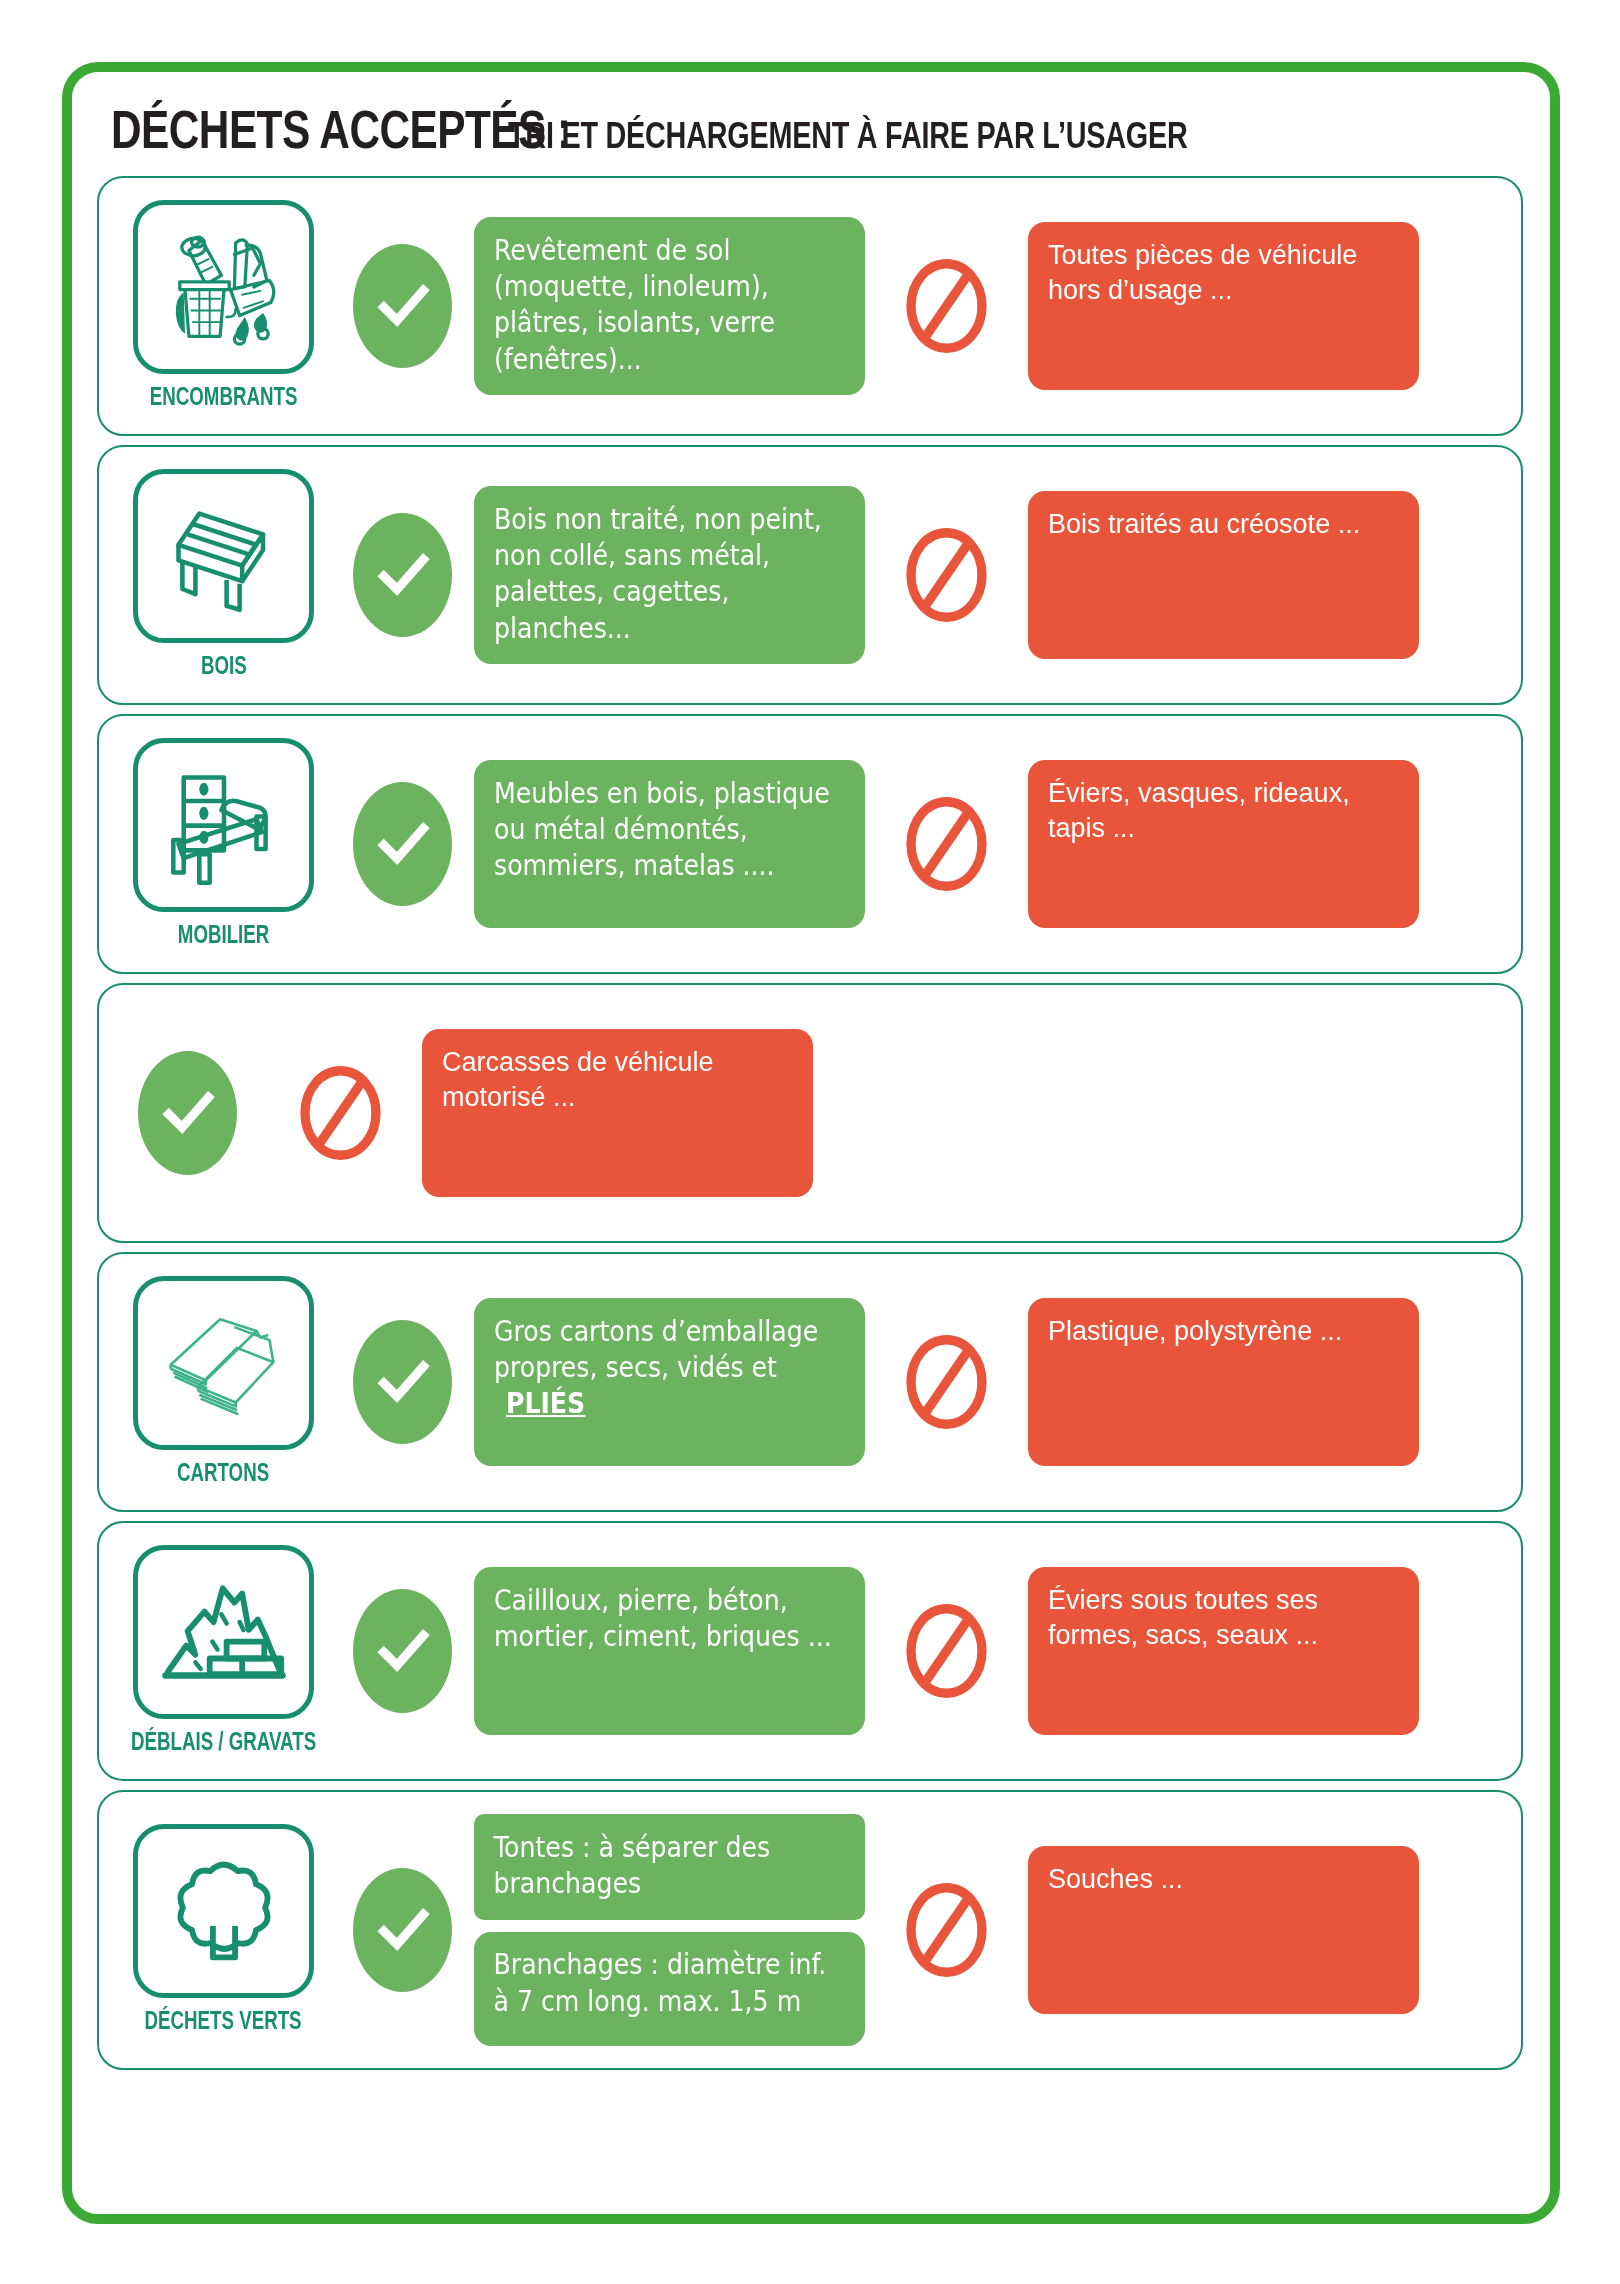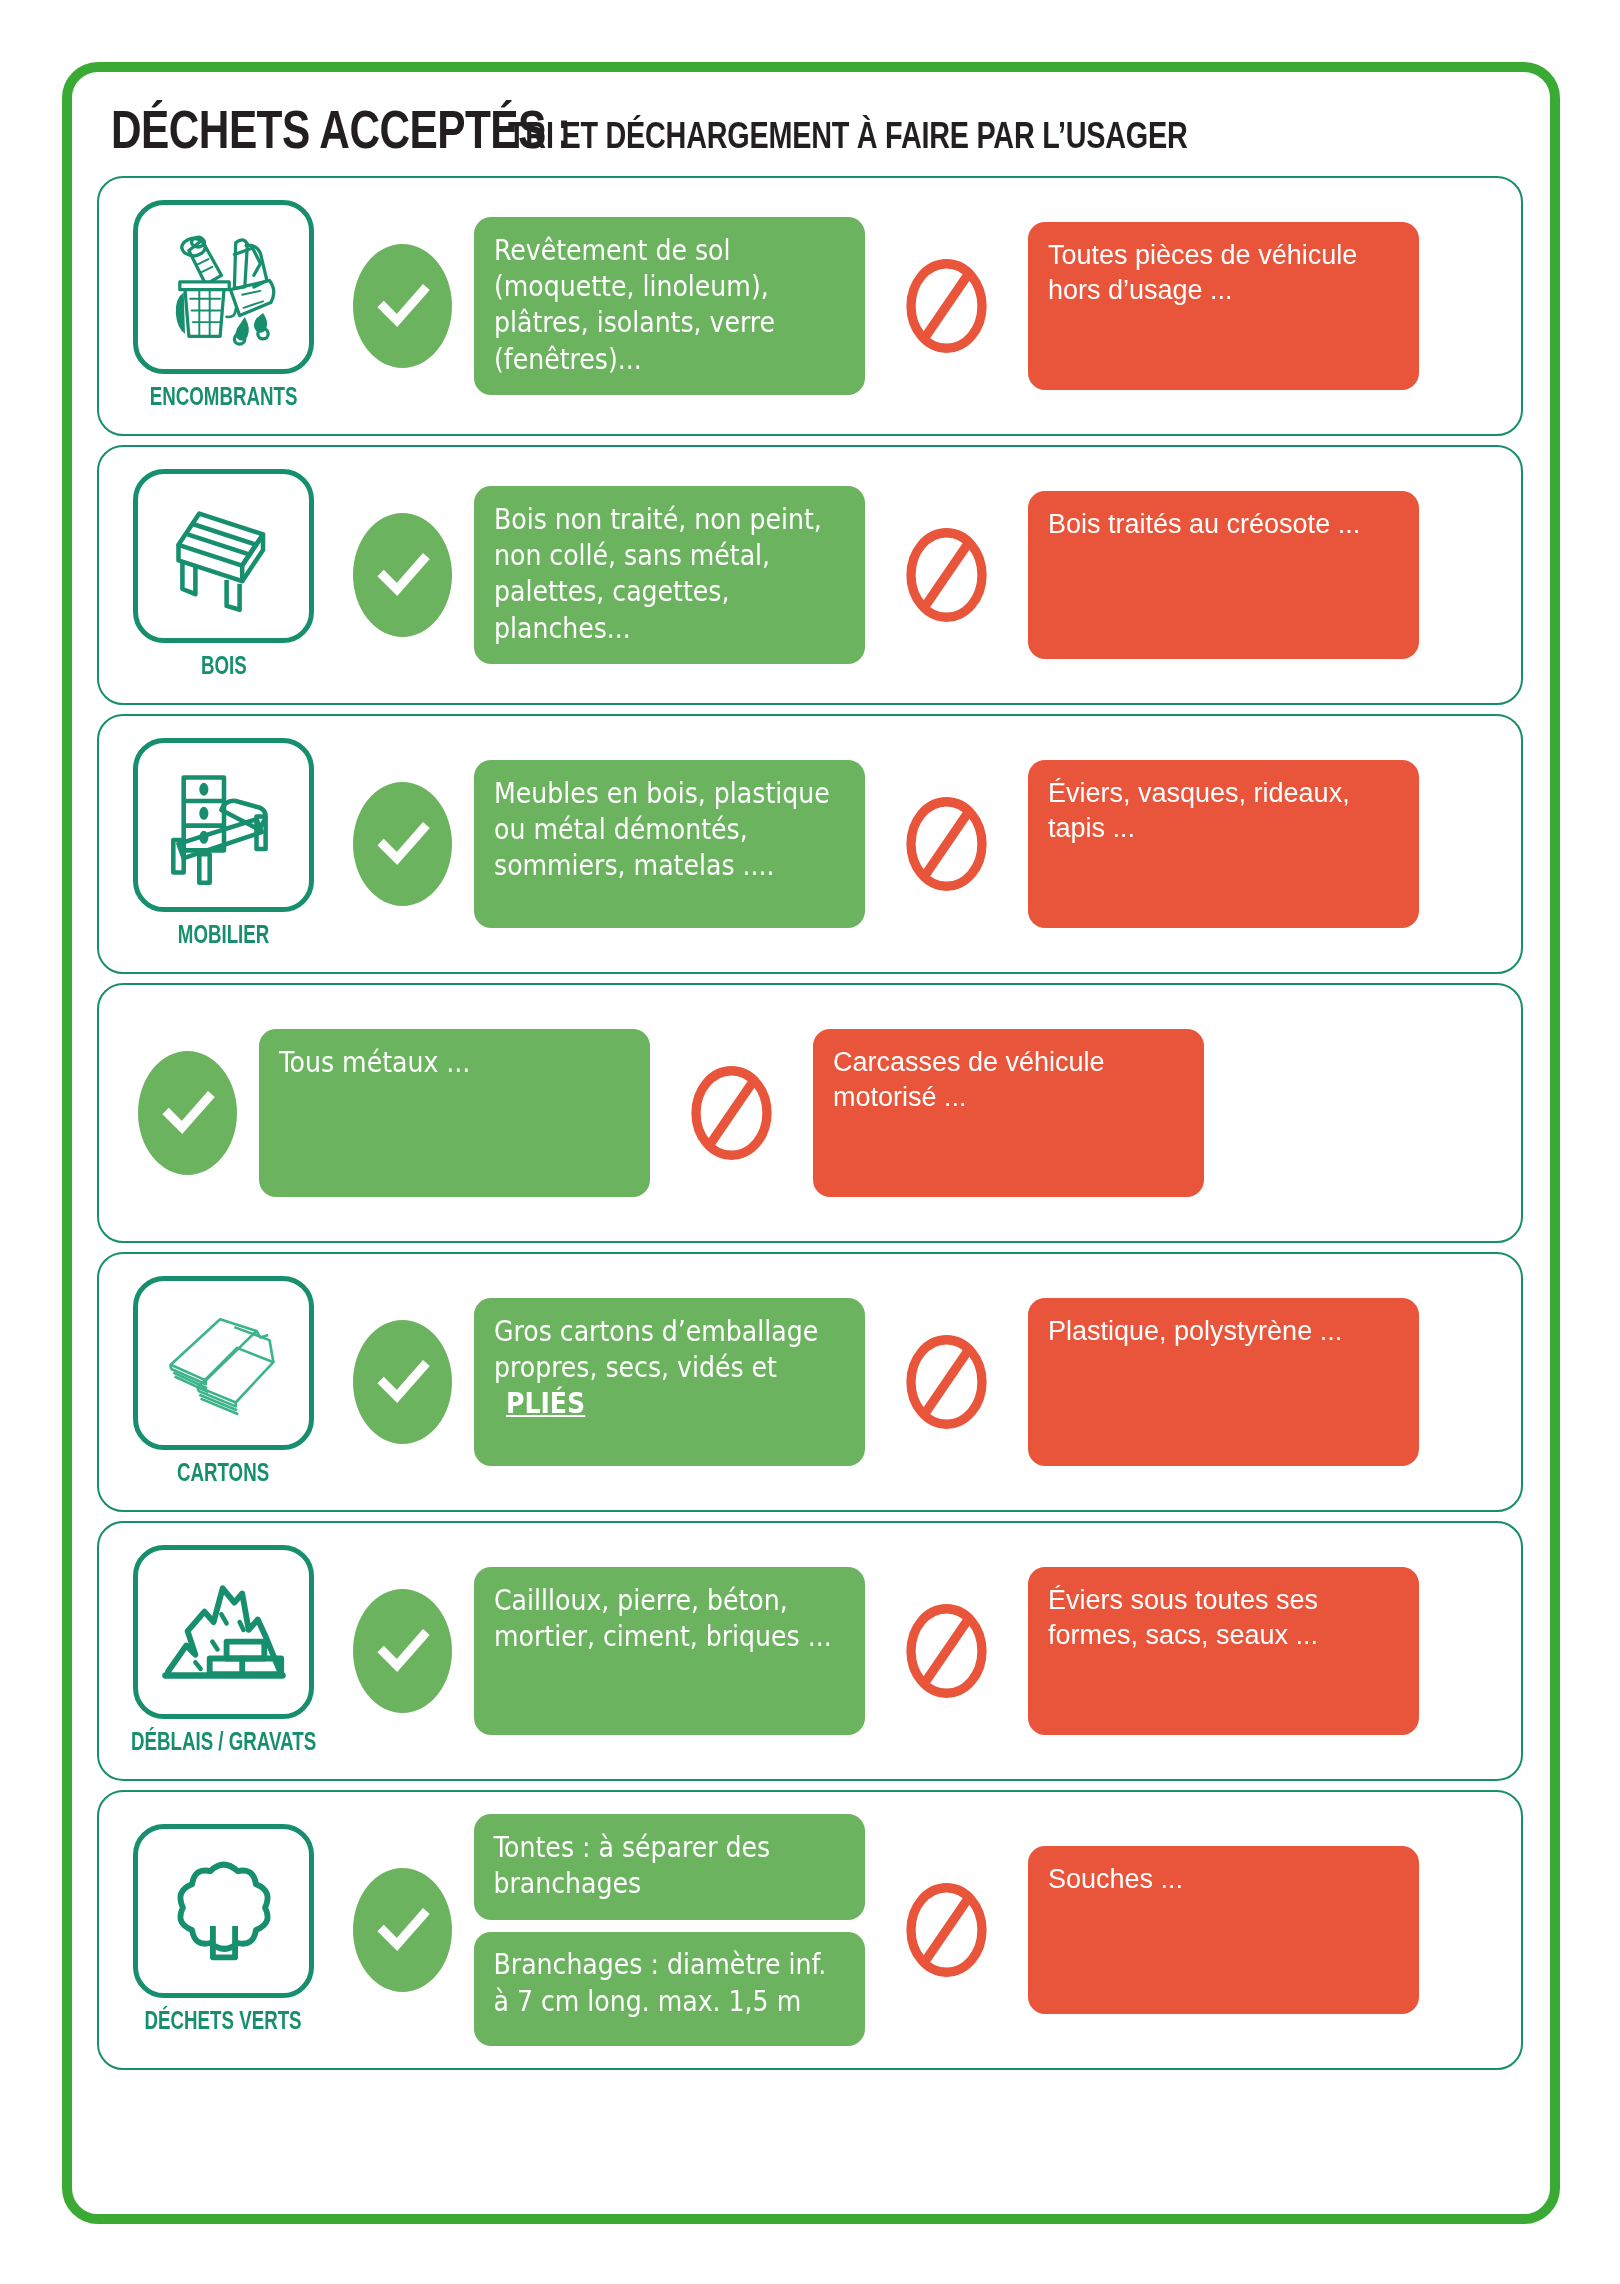--- a/index.html
+++ b/index.html
@@ -127,21 +127,21 @@
     padding:15.6px 19.5px 17px 19.5px;
     color:#ffffff;
     font-size:28px;
     line-height:1.30;
     width:100%;
   }
   .bubble.green{background:#6cb35f;font-family:"DejaVu Sans Condensed","Liberation Sans",sans-serif;}
   .bubble.red{background:#e8553a;font-family:"Liberation Sans","DejaVu Sans",sans-serif;font-size:27px;}
   .b-tall{min-height:168px;padding-left:20px;}
   .b-short{min-height:114px;}
-  .b-vshort{min-height:78px;}
+  .b-vshort{min-height:78px;border-radius:10px;}
   .bubble .plies{font-weight:700;text-decoration:underline;margin-left:12px;}
 </style>
 </head>
 <body>
 
 <div class="poster">
 
   <div class="title-bar">
     <span class="title-main">DÉCHETS ACCEPTÉS :</span>
     <span class="title-sub">TRI ET DÉCHARGEMENT À FAIRE PAR L’USAGER</span>
@@ -272,23 +272,20 @@
     </div>
 
     <div class="row r4">
       <div class="check-cell">
         <div class="check">
           <svg width="60" height="60" viewBox="0 0 100 100">
               <path d="M18 52 L40 74 L84 24" stroke="#ffffff" stroke-width="15" fill="none" stroke-linecap="square"></path>
             </svg>
         </div>
       </div>
-      <div class="ok-cell">
-        <div class="bubble green b-tall">Tous métaux ...</div>
-      </div>
       <div class="ban-cell">
         <svg width="85" height="98" viewBox="0 0 100 116">
           <ellipse cx="50" cy="58" rx="42" ry="50" fill="none" stroke="#e8553a" stroke-width="11"></ellipse>
           <path d="M24 96 L76 20" stroke="#e8553a" stroke-width="11"></path>
         </svg>
       </div>
       <div class="no-cell">
         <div class="bubble red b-tall">Carcasses de véhicule motorisé ...</div>
       </div>
     </div>

